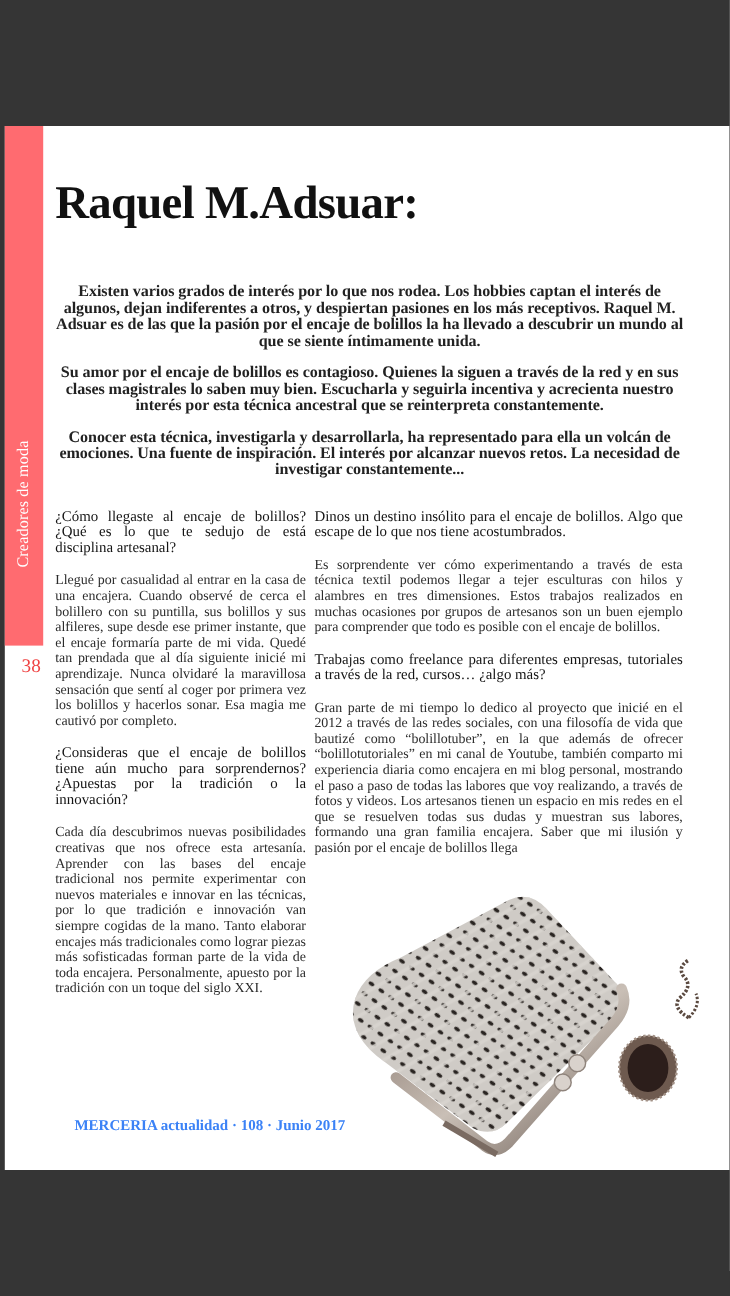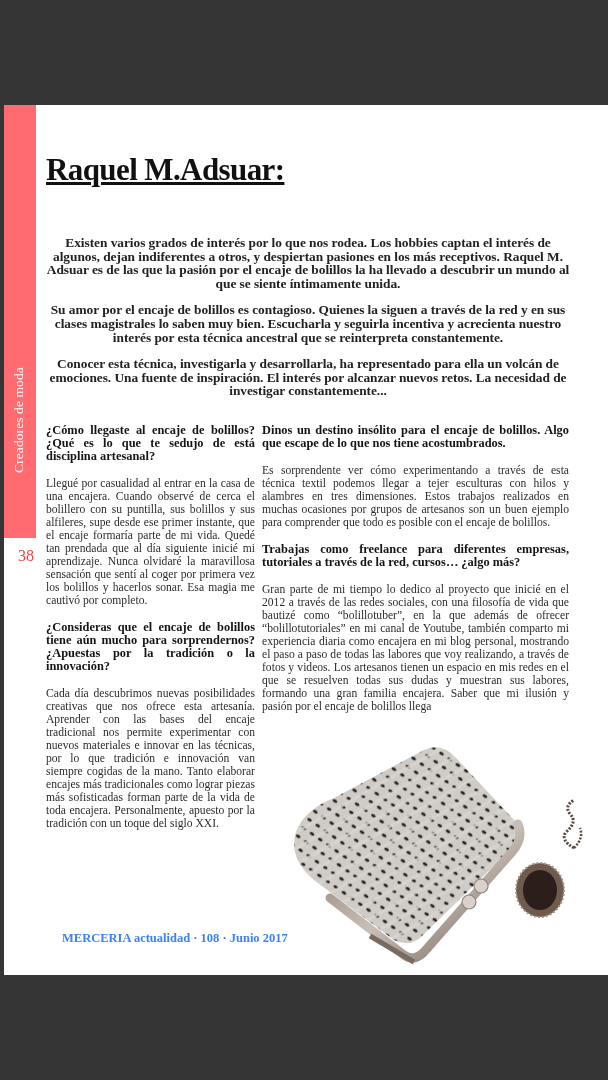--- a/index.html
+++ b/index.html
@@ -18,34 +18,34 @@
     position: absolute; left: 16px; top: 368px;
     transform-origin: 0 0; transform: rotate(-90deg);
     color: #ffffff; font-size: 13.5px; white-space: nowrap; letter-spacing: 0.1px;
     margin-left: -9px;
   }
   .page-num {
     position: absolute; left: 14px; top: 442px; color: #ef4444; font-size: 16px;
   }
 
   .title {
-    position: absolute; left: 42px; top: 46px; font-size: 31px; font-weight: bold;
-    line-height: 38px; letter-spacing: -0.6px; color: #111; text-decoration: underline;
+    position: absolute; left: 42px; top: 46px; font-size: 39px; font-weight: bold;
+    line-height: 38px; letter-spacing: -0.6px; color: #111;
   }
   .intro {
     position: absolute; left: 42px; top: 131px; width: 524px;
     font-size: 13.4px; font-weight: bold; line-height: 13.6px; color: #222;
     text-align: center; letter-spacing: -0.05px;
   }
   .intro p { margin-bottom: 13px; }
 
   .col-left { position: absolute; left: 42px; top: 319px; width: 209px; }
   .col-right { position: absolute; left: 258px; top: 319px; width: 307px; }
 
-  .q { font-size: 12.4px; font-weight: bold; line-height: 13px; color: #141414; text-align: justify; margin-bottom: 14px; }
+  .q { font-size: 12.4px; font-weight: normal; line-height: 13px; color: #141414; text-align: justify; margin-bottom: 14px; }
   .a { font-size: 11.6px; line-height: 13px; color: #2b2b2b; text-align: justify; margin-bottom: 14px; }
 
   .footer {
     position: absolute; left: 58px; top: 826px; font-size: 12.5px; font-weight: bold; color: #3b82f6;
   }
 
   .photo { position: absolute; left: 270px; top: 635px; width: 334px; height: 230px; }
 </style>
 </head>
 <body>

